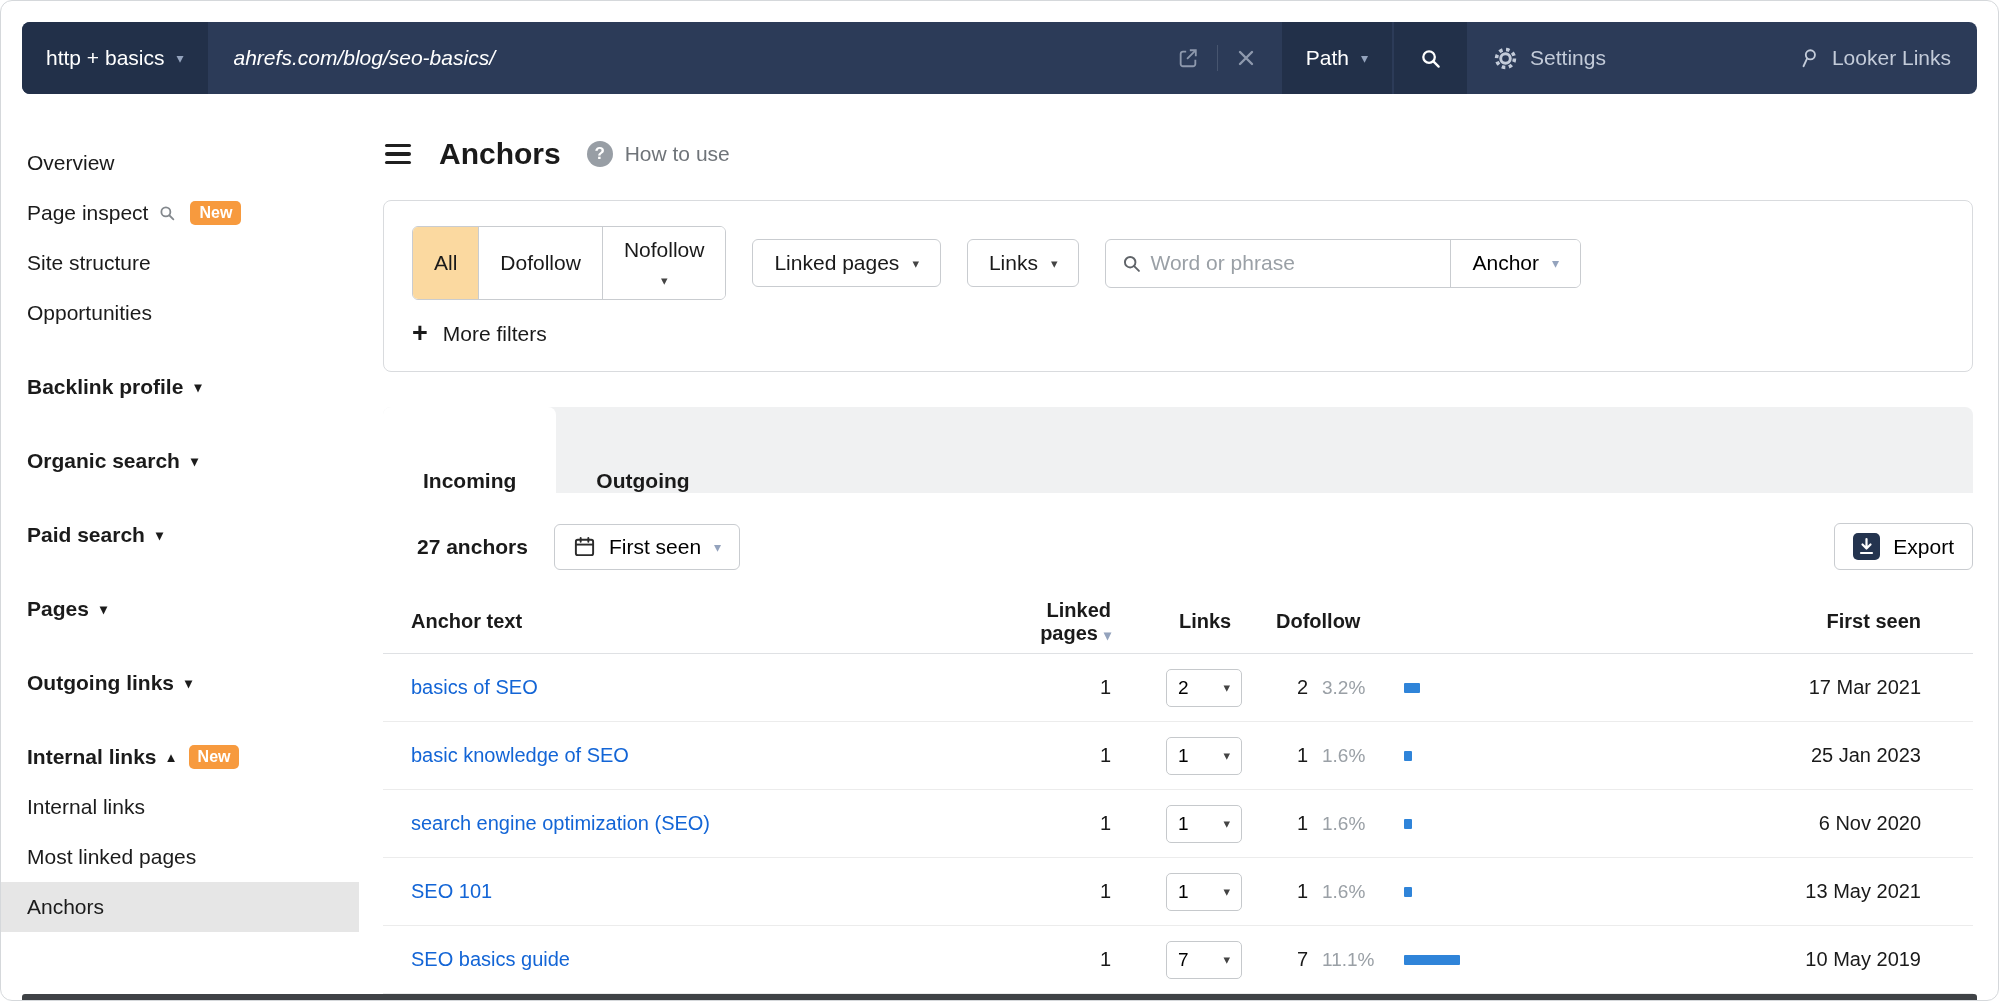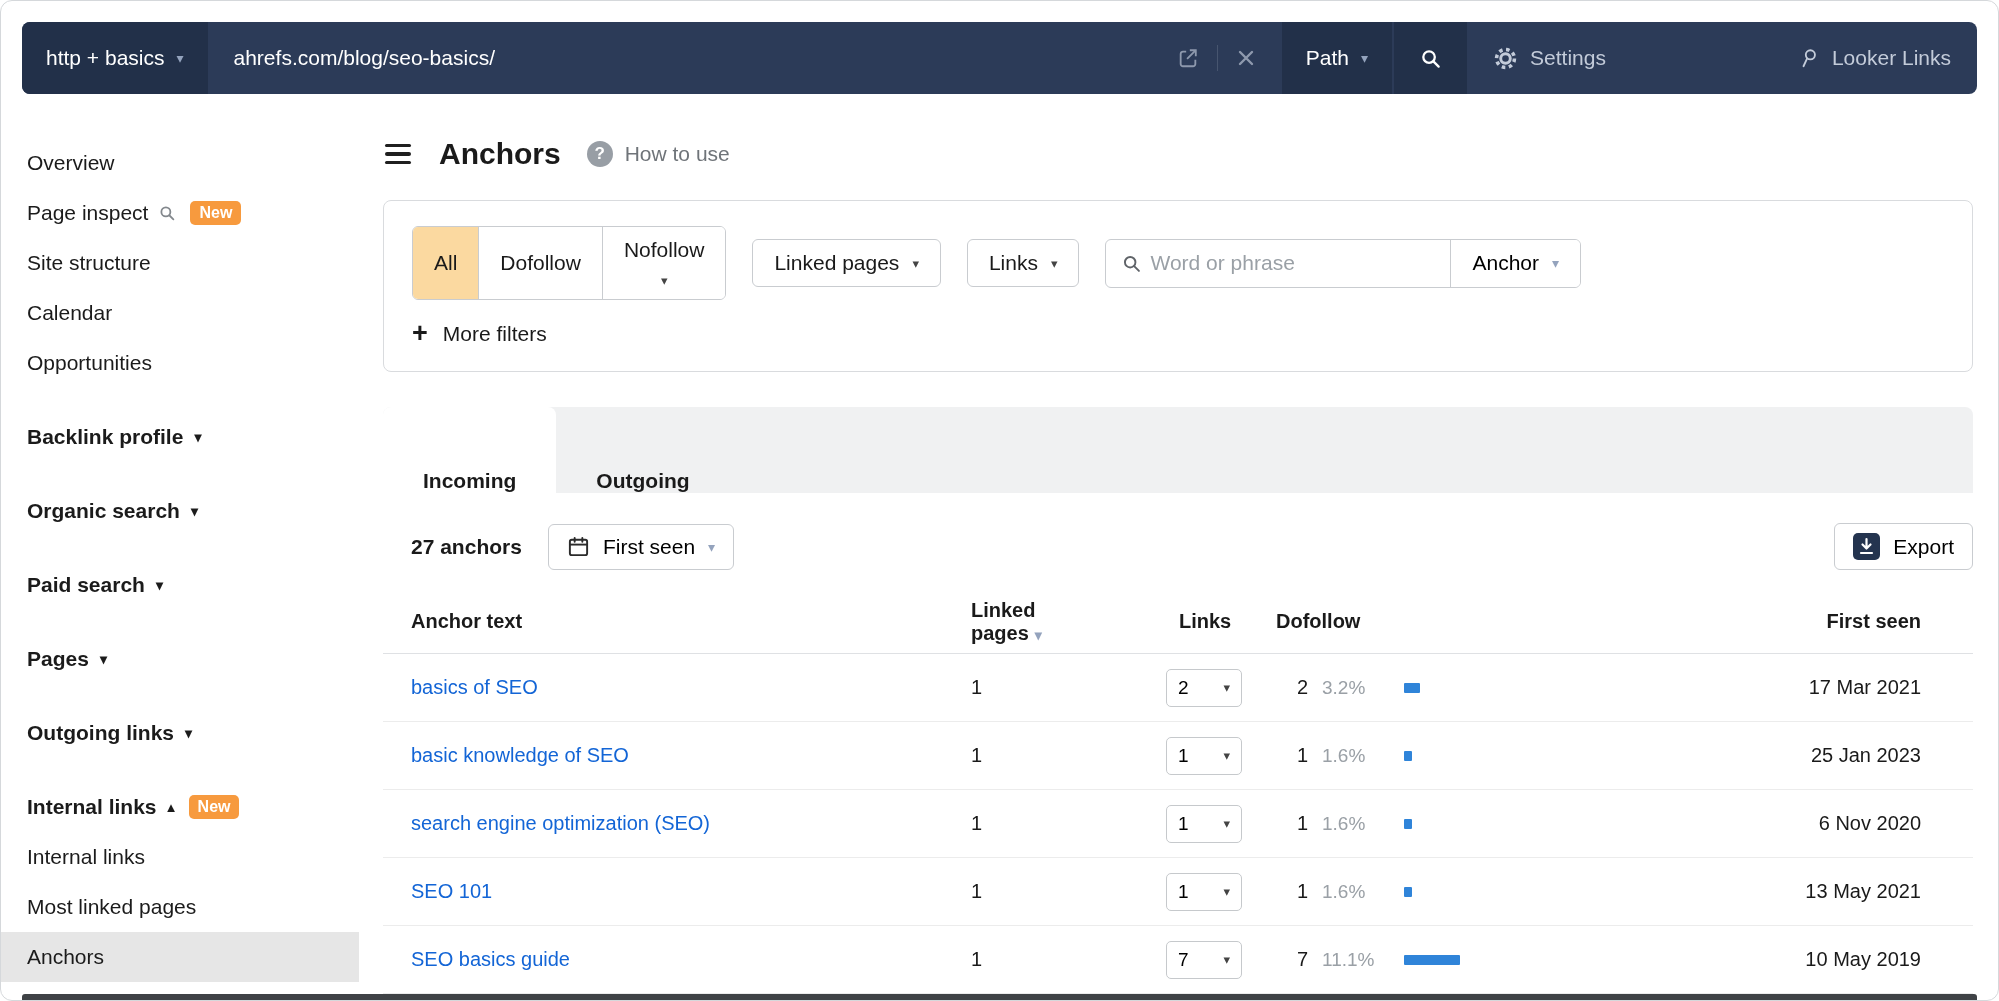--- a/index.html
+++ b/index.html
@@ -8,21 +8,21 @@
 
   .frame { position:relative; width:1999px; height:1001px; background:#fff;
            border:1px solid #d5d8db; border-radius:12px; overflow:hidden; }
 
   
   .topbar { display:flex; align-items:stretch; height:72px; margin:21px 21px 0;
             background:#2c3b58; border-radius:8px; overflow:hidden; }
   .tb-ctl { display:flex; align-items:center; gap:12px; background:#223049; color:#fff;
             border:none; font-family:inherit; font-size:21px; padding:0 24px; cursor:pointer; }
   .tb-caret { color:#94a3bd; font-size:14px; }
-  .url-wrap { flex:1 1 auto; display:flex; align-items:center; padding:8px 26px; gap:36px; min-width:0; }
+  .url-wrap { flex:1 1 auto; display:flex; align-items:center; padding:8px 26px; gap:36px; min-width:0;font-style:italic; }
   .url-text { flex:1; color:#fff; font-size:21px; white-space:nowrap; overflow:hidden; cursor:text; }
   .url-icons { display:flex; align-items:center; gap:18px; }
   .vdiv { width:1px; height:26px; background:#47556f; }
   .tb-ctl.search { margin-left:2px; padding:0 25px; }
   .tb-plain { display:flex; align-items:center; gap:12px; background:transparent; border:none;
               color:#c3cbd9; font-family:inherit; font-size:21px; padding:0 26px; cursor:pointer; }
   .tb-spacer { flex:0 0 140px; }
 
   
   .page-body { display:flex; align-items:flex-start; }
@@ -72,34 +72,34 @@
   .plus-icon { font-size:27px; font-weight:bold; line-height:1; }
 
   
   .tabstrip { margin-top:35px; display:flex; background:#f0f1f2; border-radius:8px 8px 0 0; }
   .tab { padding:0 40px; height:86px; display:flex; align-items:flex-end; font-size:21px; font-weight:bold;
          color:#1a1a1a; cursor:pointer; }
   .tab.active { background:#fff; border-radius:8px 8px 0 0; }
 
   
   .list-toolbar { display:flex; align-items:center; margin-top:30px; gap:26px; padding:0 0 0 28px; }
-  .count { font-size:21px; font-weight:bold; }
+  .count { font-size:21px; font-weight:bold;margin-left:6px; }
   .sort-btn { display:flex; align-items:center; gap:13px; font-family:inherit; font-size:21px;
               border:1px solid #c9ccd0; border-radius:6px; background:#fff; padding:10px 18px; cursor:pointer; }
   .export-btn { margin-left:auto; display:flex; align-items:center; gap:13px; border:1px solid #c9ccd0;
                 border-radius:6px; background:#fff; font-family:inherit; font-size:21px; padding:9px 18px; cursor:pointer; }
 
   
   .table { margin-top:20px; }
   .trow { display:grid; grid-template-columns:560px 150px 155px 430px 1fr; align-items:center;
           height:68px; border-bottom:1px solid #ececec; padding:0 26px 0 28px; }
   .trow.thead { height:64px; font-weight:bold; font-size:20px; border-bottom:1px solid #dfe1e4; }
   .c-anchor { min-width:0; }
   .c-anchor a { color:#1365d6; text-decoration:none; font-size:20px; cursor:pointer; }
-  .c-lp { text-align:left; padding-right:10px; font-size:20px; }
+  .c-lp { text-align:right; padding-right:10px; font-size:20px; }
   .thead .c-lp .tb-caret { margin-left:6px; }
   .thead .c-links { padding-left:58px; }
   .mini-select { margin-left:45px; width:76px; display:inline-flex; align-items:center; justify-content:space-between;
                  padding:7px 11px; border:1px solid #c6c9cc; border-radius:5px; background:#fff;
                  font-family:inherit; font-size:19px; cursor:pointer; }
   .c-dofollow { display:flex; align-items:center; font-size:20px; }
   .df-num { width:32px; text-align:right; }
   .df-pct { margin-left:14px; width:66px; color:#9aa0a6; font-size:19px; }
   .df-bar { margin-left:16px; height:10px; background:#2f84d9; border-radius:1px; display:inline-block; }
   .c-fs { text-align:right; padding-right:26px; font-size:20px; }
@@ -185,23 +185,20 @@
         <span style="display:flex;">
           <svg width="18" height="18" viewBox="0 0 24 24" fill="none">
             <circle cx="10.5" cy="10.5" r="6" stroke="#83888d" stroke-width="2.4"></circle>
             <path d="M15 15l5.5 5.5" stroke="#83888d" stroke-width="2.4" stroke-linecap="round"></path>
           </svg>
         </span>
         <span class="badge">New</span>
       </div>
       <div class="side-item">
         <span>Site structure</span>
-      </div>
-      <div class="side-item">
-        <span>Calendar</span>
       </div>
       <div class="side-item">
         <span>Opportunities</span>
       </div>
 
       <div class="side-item group">
         <span>Backlink profile</span>
         <span class="side-caret">▾</span>
       </div>
       <div class="side-item group">

